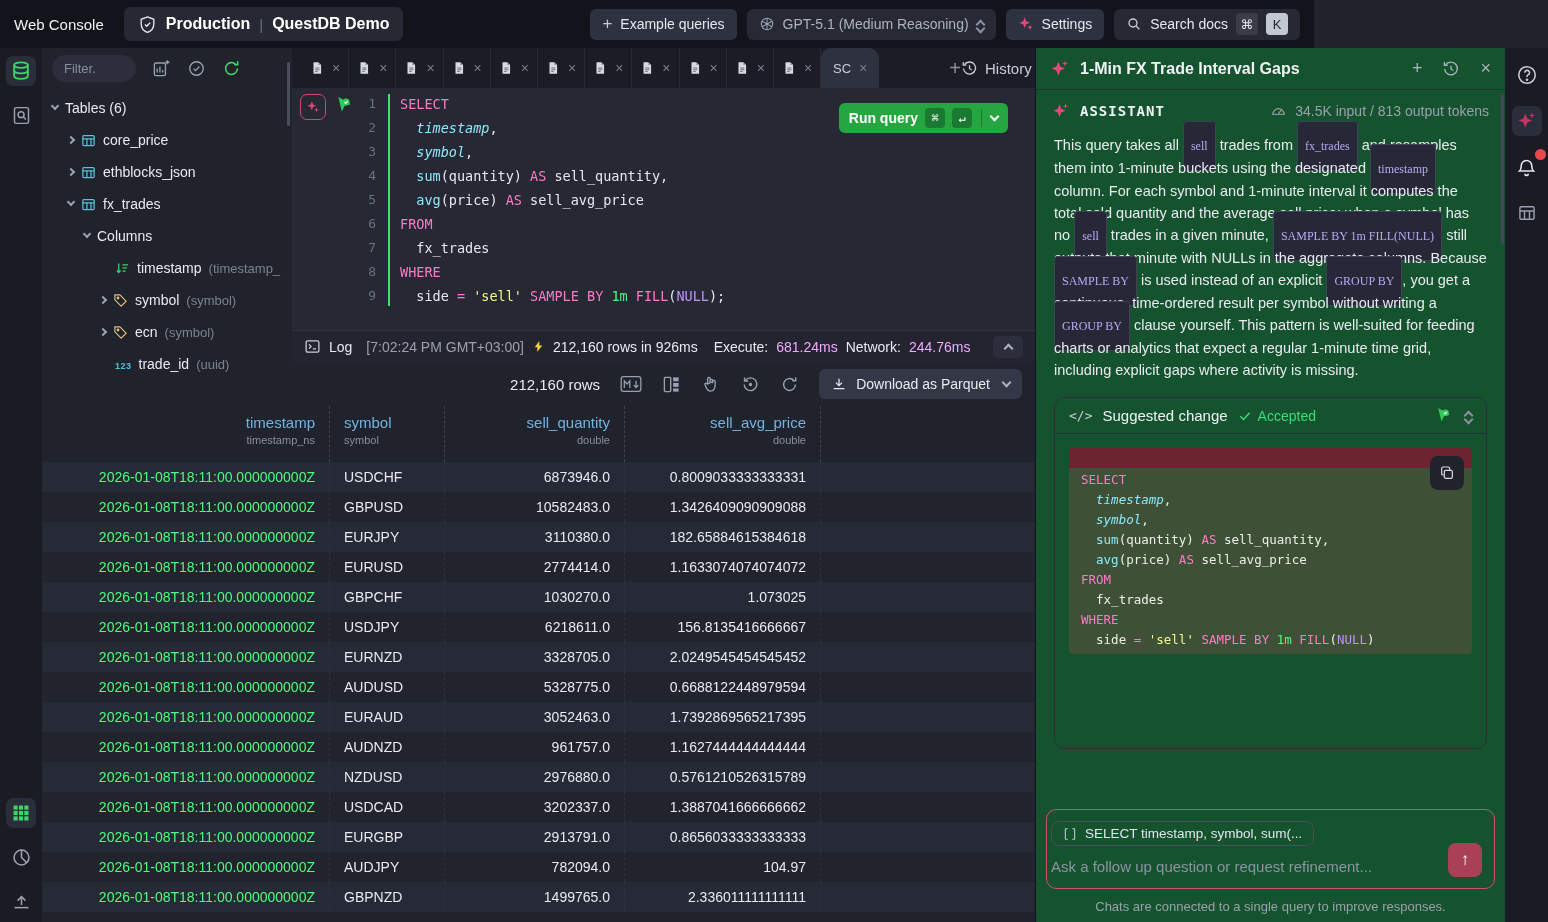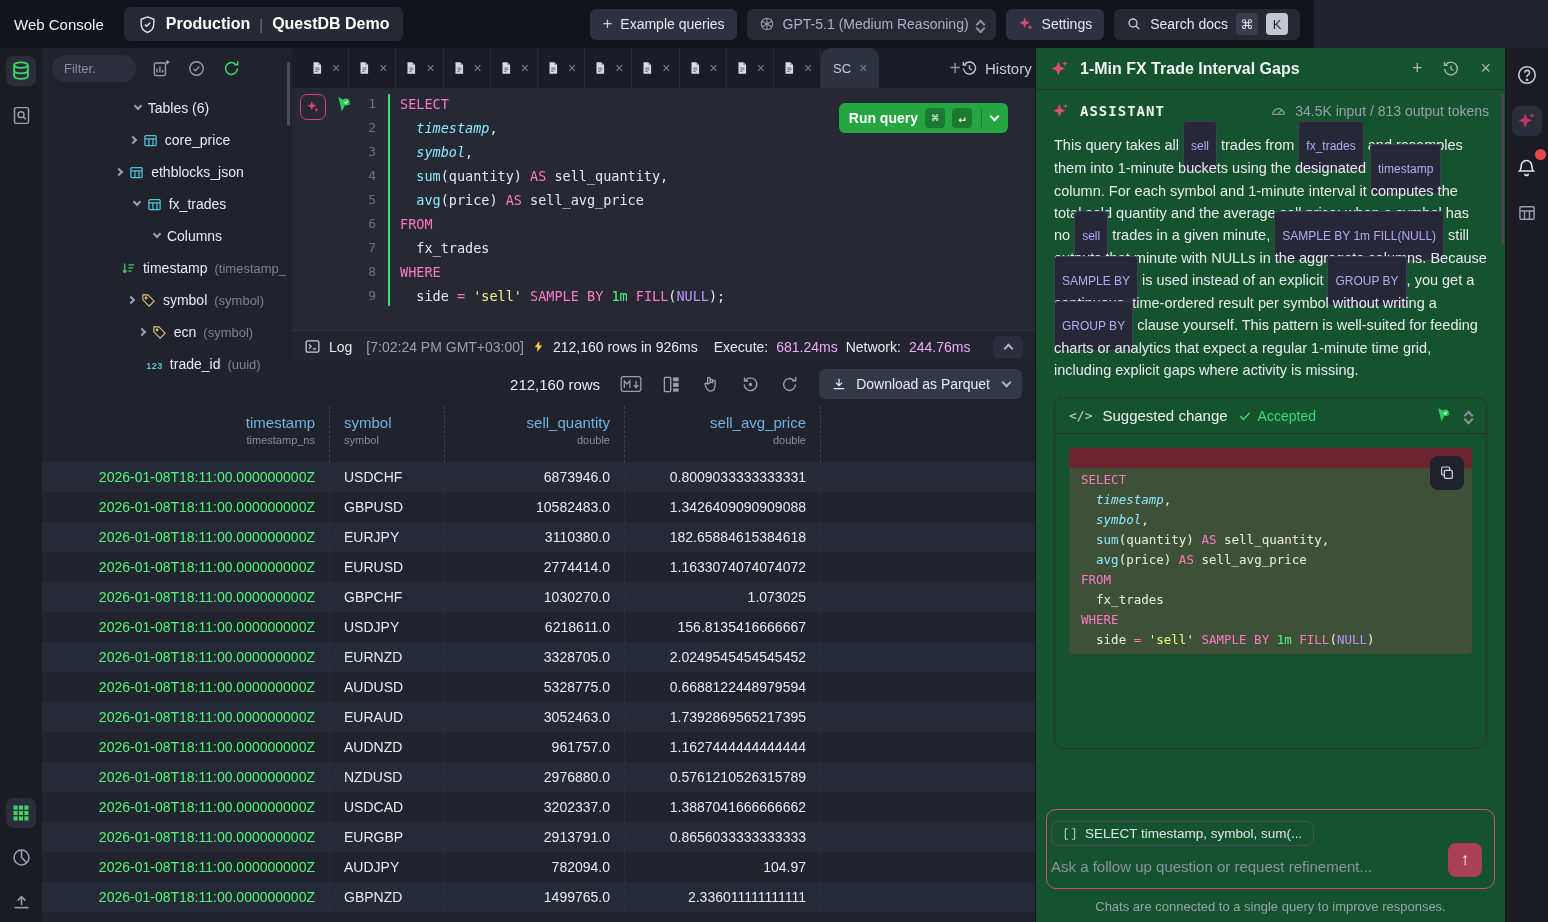--- a/index.html
+++ b/index.html
@@ -37,21 +37,21 @@
   .right-rail { position:absolute; left:1505px; top:48px; width:43px; bottom:0; background:#1a1b23; display:flex; flex-direction:column; align-items:center; padding-top:12px; gap:16px; }
   .notif-dot { position:absolute; top:-3px; right:-4px; width:11px; height:11px; border-radius:50%; background:#e5484d; }
 
   
   .schema { position:absolute; left:42px; top:48px; width:250px; height:327px; background:#20222c; }
   .schema-toolbar { display:flex; align-items:center; height:40px; padding:0 10px; gap:16px; }
   .filter-input { width:84px; height:27px; background:#2c2f3b; border:none; border-radius:14px; color:#5eead4; padding:0 12px; font-size:13px; font-family:inherit; }
   .filter-input::placeholder { color:#8a8fa0; }
   .schema-toolbar .ticon { color:#9aa0b0; cursor:pointer; }
   .tree { padding-top:4px; font-size:14px; }
-  .tree-row { display:flex; align-items:center; height:32px; gap:7px; cursor:pointer; white-space:nowrap; overflow:hidden;justify-content:center; }
+  .tree-row { display:flex; align-items:center; height:32px; gap:7px; cursor:pointer; white-space:nowrap; overflow:hidden; }
   .tree-row .chev { width:6px; height:6px; border-color:#9aa0b0; flex:0 0 auto; }
   .tree-row .t-label { color:#e8eaf0; }
   .tree-row .t-type { color:#7d8290; font-size:13px; }
   .num123 { color:#4fc3d8; font-size:9px; font-weight:bold; letter-spacing:.5px; }
   .schema-scroll { position:absolute; right:2px; top:14px; width:3px; height:64px; background:#4a4e5c; border-radius:2px; }
 
   
   .editor-col { position:absolute; left:292px; top:48px; width:743px; height:358px; }
   .tabbar { height:40px; background:#1b1c25; display:flex; align-items:center; padding-left:10px; }
   .tab { display:flex; align-items:center; gap:8px; padding:0 8px; height:40px; border-right:1px solid #282a34; cursor:pointer; }
@@ -100,21 +100,21 @@
   
   .right-panel { position:absolute; left:1035px; top:48px; width:470px; bottom:0; background:#14532d; border-left:1px solid #14151c; display:flex; flex-direction:column; }
   .rp-scroll { position:absolute; right:1px; top:46px; width:3px; height:150px; background:#454857; border-radius:2px; }
   .rp-header { height:42px; display:flex; align-items:center; gap:10px; padding:0 14px; border-bottom:1px solid #2a2c36; flex:0 0 auto; }
   .rp-title { font-size:16px; font-weight:bold; color:#f0f1f5; flex:1; }
   .rp-hbtn { color:#aeb2c0; cursor:pointer; margin-left:10px; font-size:18px; }
   .rp-meta { height:42px; display:flex; align-items:center; gap:10px; padding:0 16px; flex:0 0 auto; }
   .rp-role { font-family:"DejaVu Sans Mono",monospace; font-weight:bold; font-size:14px; color:#f0f1f5; letter-spacing:1px; }
   .rp-tokens { margin-left:auto; color:#9aa0ae; font-size:14px; display:flex; align-items:center; gap:8px; }
   .rp-msg { padding:2px 18px 0; font-size:14.5px; line-height:22px; color:#e9eaf0; }
-  .chip { font-family:Liberation Sans, sans-serif; font-size:12px; color:#b9a8f5; background:#262837; border:1px solid #3f4156; border-radius:4px; padding:17px 7px; white-space:nowrap; }
+  .chip { font-family:Liberation Serif, serif; font-size:12px; color:#b9a8f5; background:#262837; border:1px solid #3f4156; border-radius:4px; padding:17px 7px; white-space:nowrap; }
 
   .sg-card { margin:16px 18px 0; border:1px solid #2d303c; border-radius:10px; height:352px; flex:0 0 auto; }
   .sg-header { height:36px; display:flex; align-items:center; gap:10px; padding:0 14px; border-bottom:1px solid #2a2c36; }
   .sg-code-icon { font-family:"DejaVu Sans Mono",monospace; color:#c9ccd8; font-size:13px; }
   .sg-label { color:#f0f1f5; font-size:15px; }
   .sg-status { color:#3ddc7a; font-size:14px; display:flex; align-items:center; gap:6px; }
   .sg-right { margin-left:auto; display:flex; align-items:center; gap:12px; }
   .sg-block { position:relative; margin:14px; border-radius:4px; overflow:hidden; font-family:"DejaVu Sans Mono",monospace; font-size:12.5px; line-height:20px; }
   .sg-removed { height:20px; background:#6b2430; }
   .sg-added { background:#3e5137; padding:2px 0 4px; }

